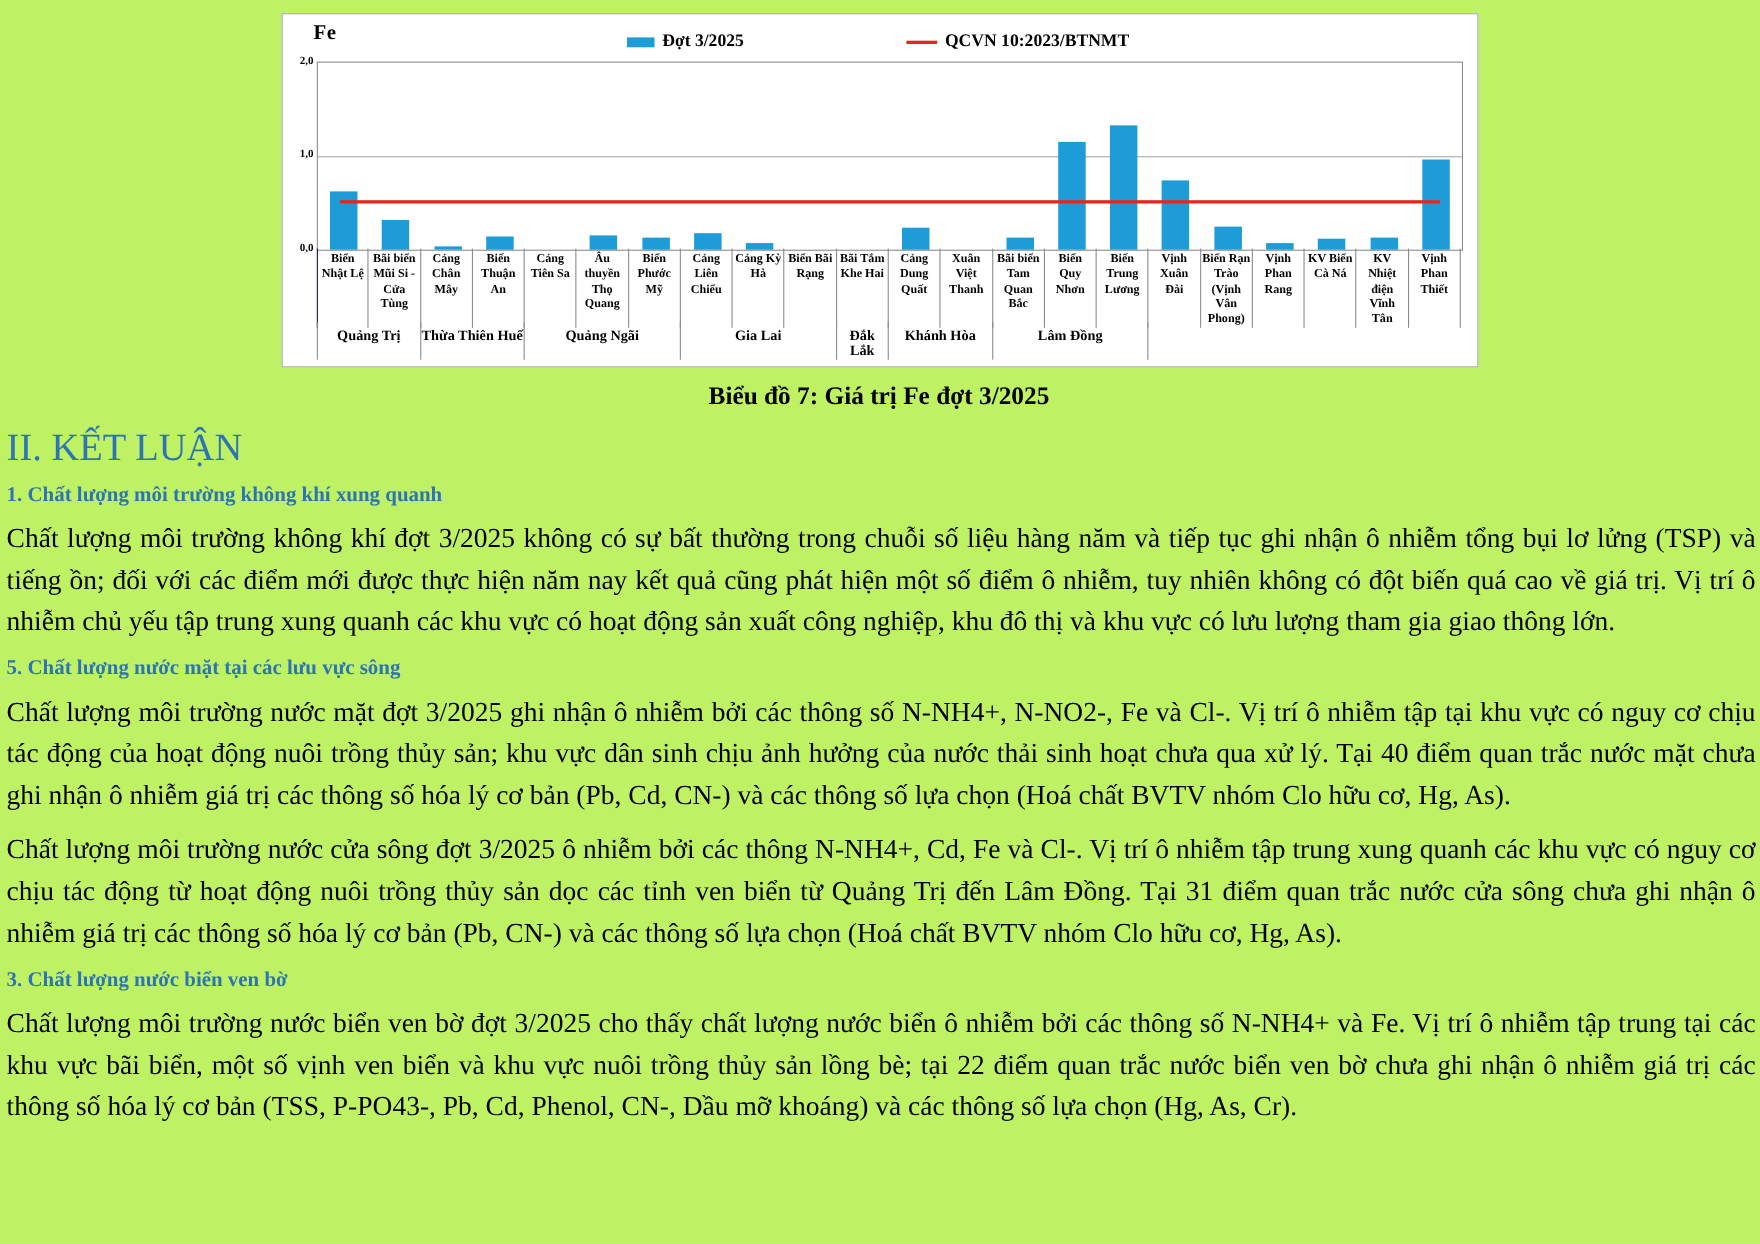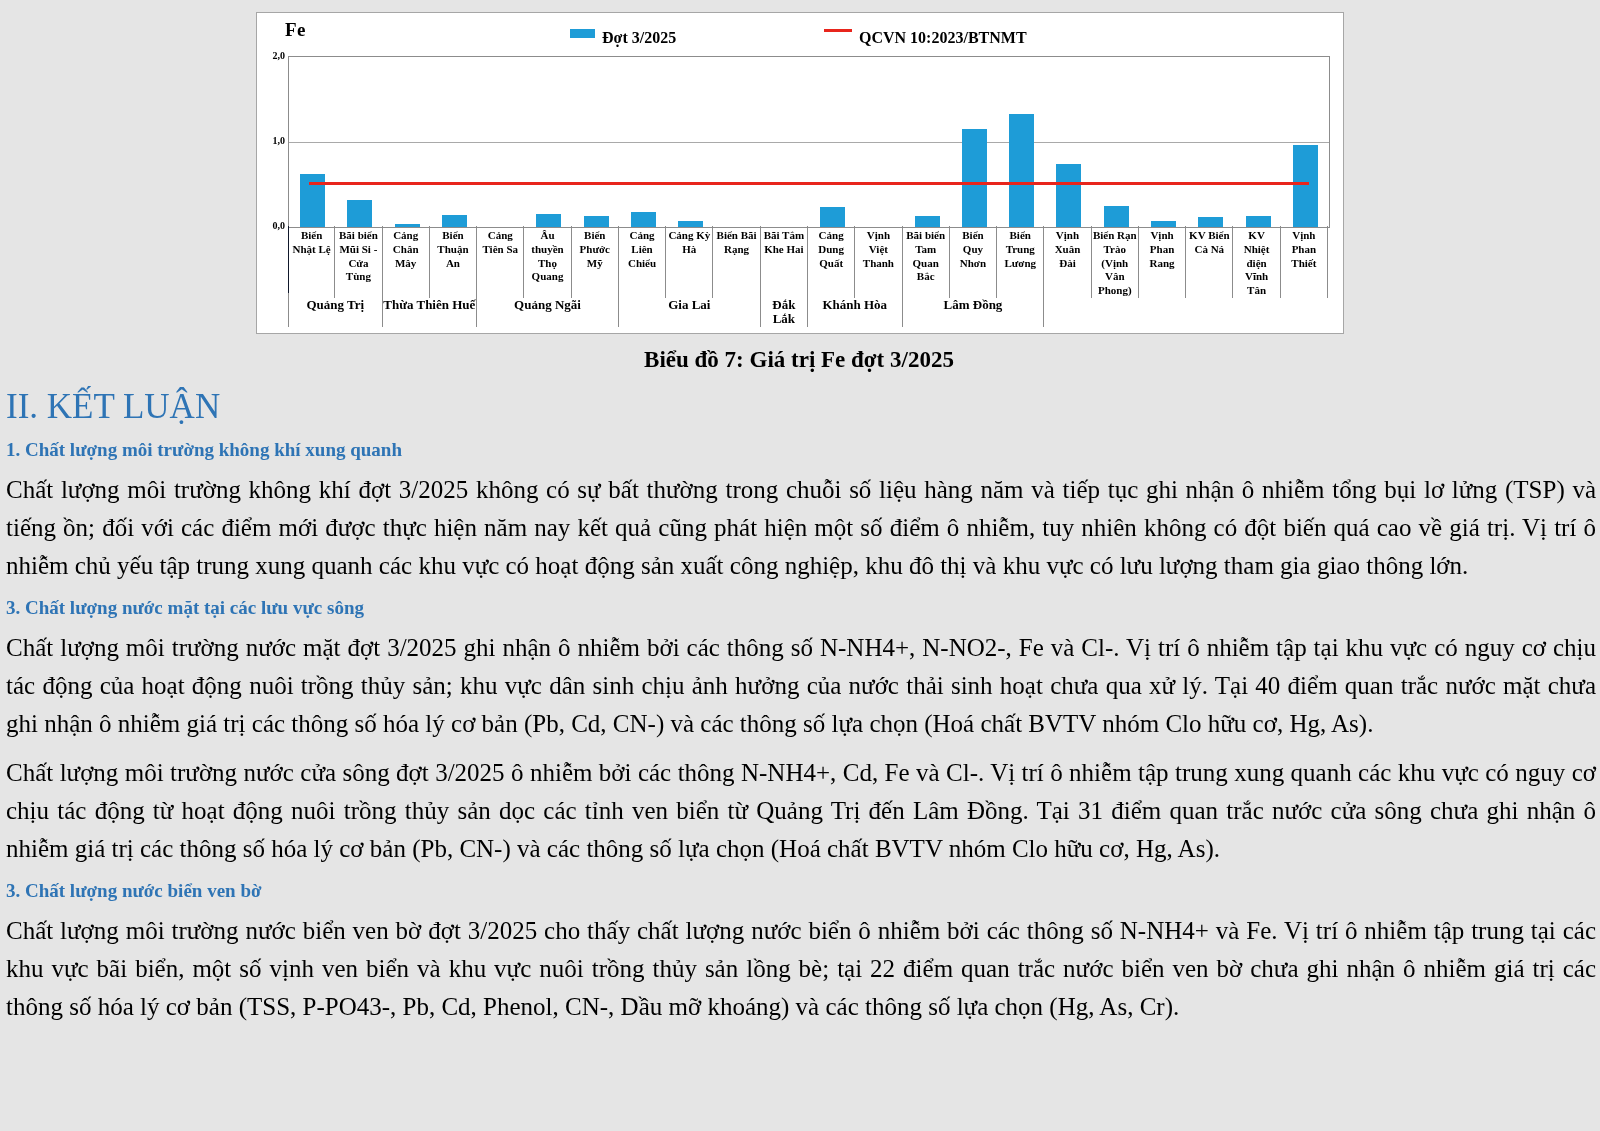--- a/index.html
+++ b/index.html
@@ -1,23 +1,23 @@
 <!DOCTYPE html>
 <html><head>
 <meta charset="utf-8">
 <style>
   html,body{margin:0;padding:0;background:#fff;}
-  .page{position:relative;width:1600px;height:1131px;background:#e5e5e5;
+  .page{position:relative;width:1600px;height:1131px;background:#bef264;
         font-family:"Liberation Serif",serif;color:#000;overflow:hidden;}
 
   
   .chart-box{position:absolute;left:256px;top:12px;width:1086px;height:320px;
              border:1px solid #a6a6a6;background:#fff;}
   .chart-title{position:absolute;left:28px;top:6px;font-size:19px;font-weight:bold;letter-spacing:.5px;}
-  .legend-item{position:absolute;top:16px;display:flex;gap:7px;
+  .legend-item{position:absolute;top:16px;display:flex;align-items:center;gap:7px;
                font-size:16px;font-weight:bold;white-space:nowrap;}
   #legend-1{left:313px;} #legend-2{left:567px;}
   .swatch-bar{display:inline-block;width:25px;height:9px;}
   .swatch-line{display:inline-block;width:28px;height:3px;}
 
   .plot{position:absolute;left:31px;top:43px;width:1040px;height:170px;
         border:1px solid #8c8c8c;background:#fff;}
   .gridline{position:absolute;left:0;width:100%;height:1px;background:#a9a9a9;top:85px;}
   .bars{position:absolute;left:0;top:0;width:100%;height:100%;
         display:grid;grid-template-columns:repeat(22,1fr);align-items:end;}
@@ -141,21 +141,21 @@
         <div class="cat-cell">Cảng Chân Mây</div>
         <div class="cat-cell">Biển Thuận An</div>
         <div class="cat-cell">Cảng Tiên Sa</div>
         <div class="cat-cell">Âu thuyền Thọ Quang</div>
         <div class="cat-cell">Biển Phước Mỹ</div>
         <div class="cat-cell">Cảng Liên Chiểu</div>
         <div class="cat-cell">Cảng Kỳ Hà</div>
         <div class="cat-cell">Biển Bãi Rạng</div>
         <div class="cat-cell">Bãi Tắm Khe Hai</div>
         <div class="cat-cell">Cảng Dung Quất</div>
-        <div class="cat-cell">Vịnh Việt Thanh</div>
+        <div class="cat-cell">Xuân Việt Thanh</div>
         <div class="cat-cell">Bãi biển Tam Quan Bắc</div>
         <div class="cat-cell">Biển Quy Nhơn</div>
         <div class="cat-cell">Biển Trung Lương</div>
         <div class="cat-cell">Vịnh Xuân Đài</div>
         <div class="cat-cell">Biển Rạn Trào (Vịnh Vân Phong)</div>
         <div class="cat-cell">Vịnh Phan Rang</div>
         <div class="cat-cell">KV Biển Cà Ná</div>
         <div class="cat-cell">KV Nhiệt điện Vĩnh Tân</div>
         <div class="cat-cell">Vịnh Phan Thiết</div>
       </div>
@@ -171,21 +171,21 @@
   </div>
 
   <div class="caption">Biểu đồ 7: Giá trị Fe đợt 3/2025</div>
 
   <div class="content">
     <div class="h-main">II. KẾT LUẬN</div>
 
     <div class="h-sub">1. Chất lượng môi trường không khí xung quanh</div>
     <p class="para">Chất lượng môi trường không khí đợt 3/2025 không có sự bất thường trong chuỗi số liệu hàng năm và tiếp tục ghi nhận ô nhiễm tổng bụi lơ lửng (TSP) và tiếng ồn; đối với các điểm mới được thực hiện năm nay kết quả cũng phát hiện một số điểm ô nhiễm, tuy nhiên không có đột biến quá cao về giá trị. Vị trí ô nhiễm chủ yếu tập trung xung quanh các khu vực có hoạt động sản xuất công nghiệp, khu đô thị và khu vực có lưu lượng tham gia giao thông lớn.</p>
 
-    <div class="h-sub">3. Chất lượng nước mặt tại các lưu vực sông</div>
+    <div class="h-sub">5. Chất lượng nước mặt tại các lưu vực sông</div>
     <p class="para">Chất lượng môi trường nước mặt đợt 3/2025 ghi nhận ô nhiễm bởi các thông số N-NH4+, N-NO2-, Fe và Cl-. Vị trí ô nhiễm tập tại khu vực có nguy cơ chịu tác động của hoạt động nuôi trồng thủy sản; khu vực dân sinh chịu ảnh hưởng của nước thải sinh hoạt chưa qua xử lý. Tại 40 điểm quan trắc nước mặt chưa ghi nhận ô nhiễm giá trị các thông số hóa lý cơ bản (Pb, Cd, CN-) và các thông số lựa chọn (Hoá chất BVTV nhóm Clo hữu cơ, Hg, As).</p>
     <p class="para">Chất lượng môi trường nước cửa sông đợt 3/2025 ô nhiễm bởi các thông N-NH4+, Cd, Fe và Cl-. Vị trí ô nhiễm tập trung xung quanh các khu vực có nguy cơ chịu tác động từ hoạt động nuôi trồng thủy sản dọc các tỉnh ven biển từ Quảng Trị đến Lâm Đồng. Tại 31 điểm quan trắc nước cửa sông chưa ghi nhận ô nhiễm giá trị các thông số hóa lý cơ bản (Pb, CN-) và các thông số lựa chọn (Hoá chất BVTV nhóm Clo hữu cơ, Hg, As).</p>
 
     <div class="h-sub">3. Chất lượng nước biển ven bờ</div>
     <p class="para">Chất lượng môi trường nước biển ven bờ đợt 3/2025 cho thấy chất lượng nước biển ô nhiễm bởi các thông số N-NH4+ và Fe. Vị trí ô nhiễm tập trung tại các khu vực bãi biển, một số vịnh ven biển và khu vực nuôi trồng thủy sản lồng bè; tại 22 điểm quan trắc nước biển ven bờ chưa ghi nhận ô nhiễm giá trị các thông số hóa lý cơ bản (TSS, P-PO43-, Pb, Cd, Phenol, CN-, Dầu mỡ khoáng) và các thông số lựa chọn (Hg, As, Cr).</p>
   </div>
 
 </div>
 
 </body></html>

